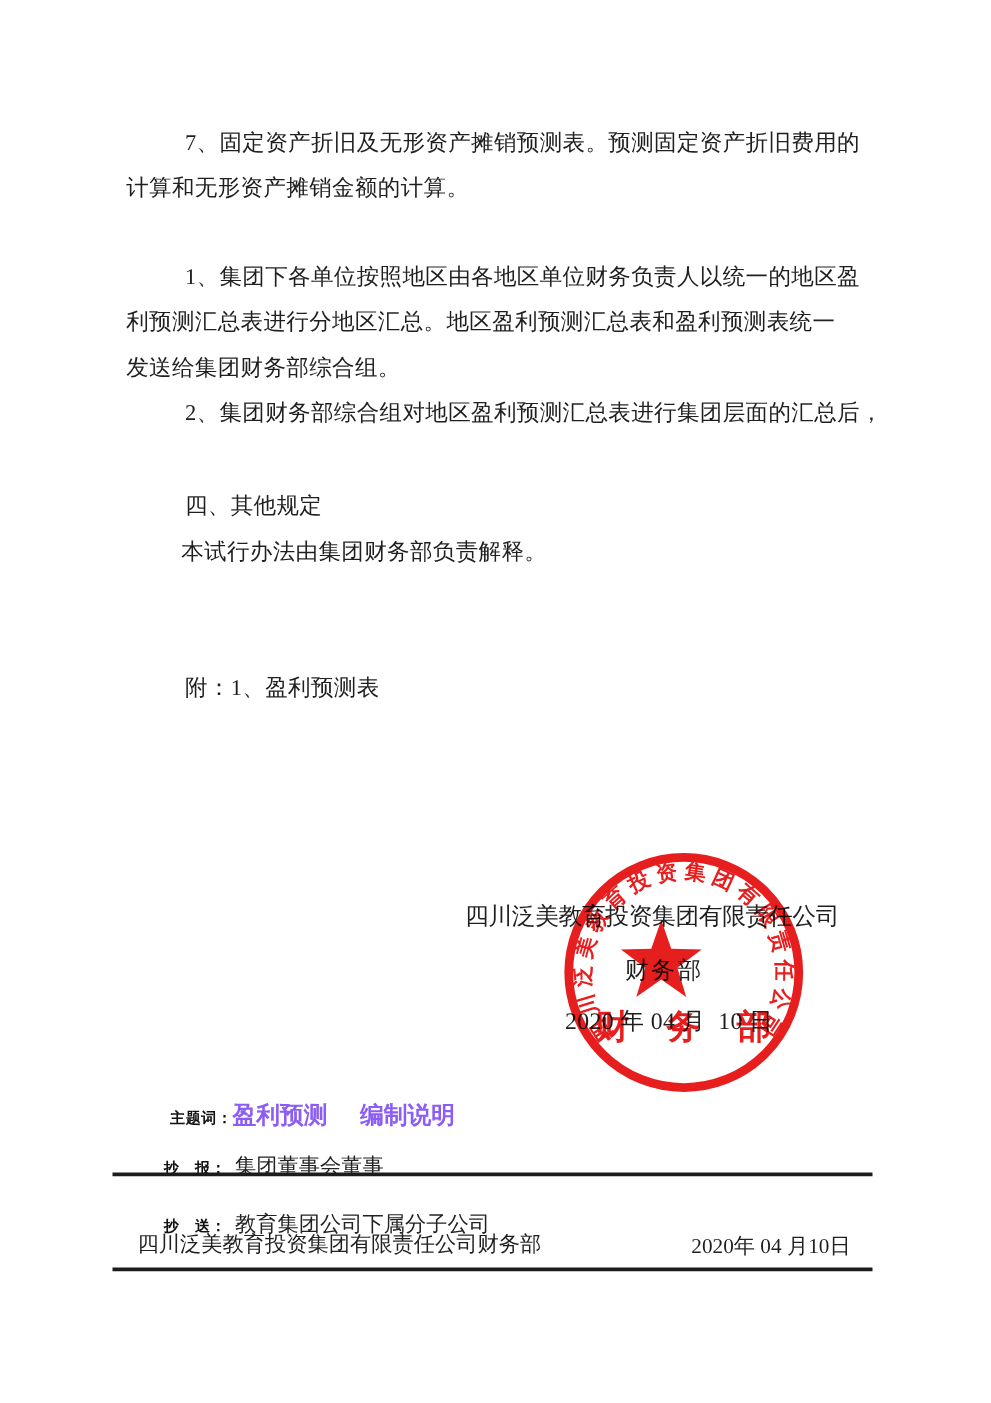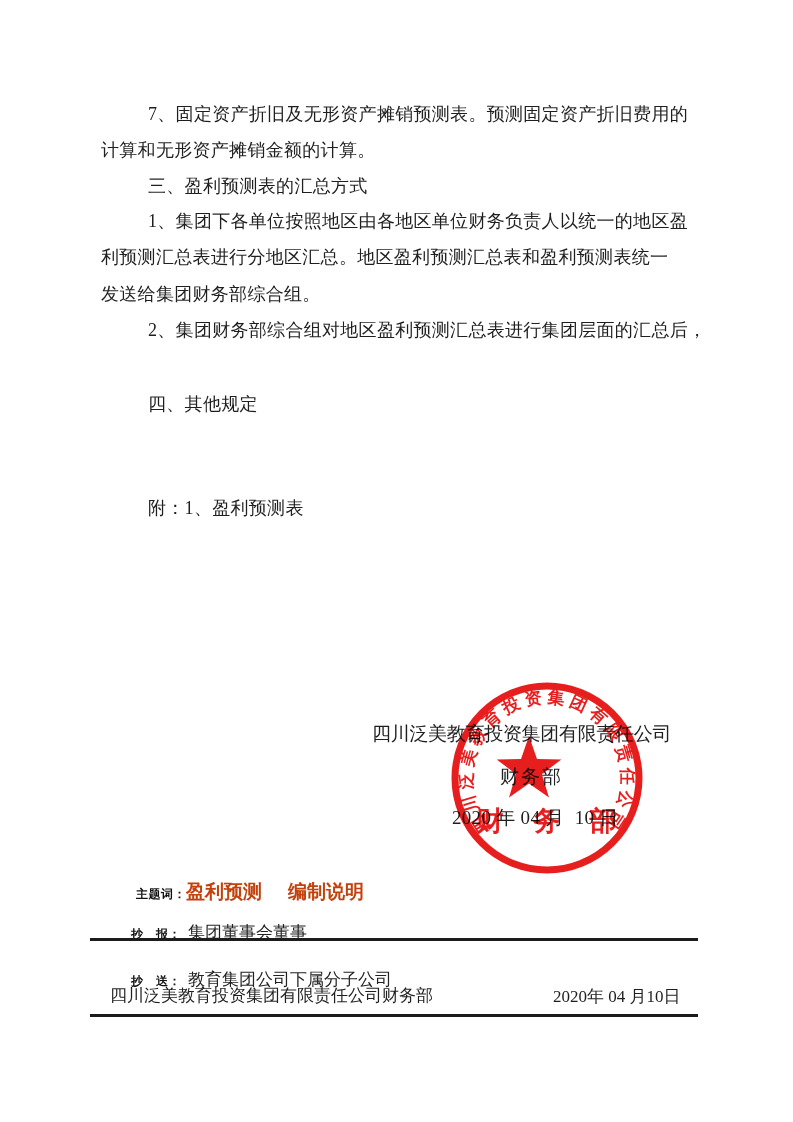--- a/index.html
+++ b/index.html
@@ -15,46 +15,46 @@
   .sig-company { letter-spacing:-0.3px; }
   .sig-dept { letter-spacing:2px; }
   .footer-row { position:absolute; white-space:pre; }
   .f-label {
     font-family:"Liberation Sans", sans-serif; font-weight:bold;
     font-size:12px; color:#111; letter-spacing:0.5px;
   }
   .f-value { font-size:17px; color:#222; margin-left:7px; }
   .f-subject-term {
     font-family:"Liberation Sans", sans-serif; font-weight:bold;
-    font-size:19px; color:#c2410c;
+    font-size:19px; color:#8b5cf6;
   }
   .gap26 { display:inline-block; width:26px; }
   .f-small { font-size:17px; color:#1f1f1f; }
   .rule { position:absolute; left:90px; width:608px; height:3px; background:#1c1c1c; }
   .stamp {
     position:absolute; left:440px; top:670px; width:215px; height:215px;
     mix-blend-mode:multiply; opacity:0.93;
   }
   .stamp text { font-family:"Liberation Sans", sans-serif; font-weight:bold; }
 </style>
 </head>
 <body>
 
 <div class="page">
 
   <div class="line" style="top:102px;left:148px">7、固定资产折旧及无形资产摊销预测表。预测固定资产折旧费用的</div>
   <div class="line" style="top:138px;left:101px">计算和无形资产摊销金额的计算。</div>
-  <div class="line" style="top:174px;left:148px">三、盈利预测表的汇总方式</div>
   <div class="line" style="top:209px;left:148px">1、集团下各单位按照地区由各地区单位财务负责人以统一的地区盈</div>
   <div class="line" style="top:245px;left:101px">利预测汇总表进行分地区汇总。地区盈利预测汇总表和盈利预测表统一</div>
   <div class="line" style="top:282px;left:101px">发送给集团财务部综合组。</div>
   <div class="line" style="top:318px;left:148px">2、集团财务部综合组对地区盈利预测汇总表进行集团层面的汇总后，</div>
   <div class="line" style="top:392px;left:148px">四、其他规定</div>
+  <div class="line" style="top:429px;left:145px">本试行办法由集团财务部负责解释。</div>
 
-  <div class="line" style="top:496px;left:148px">附：1、盈利预测表</div>
+  <div class="line" style="top:538px;left:148px">附：1、盈利预测表</div>
 
   <div class="line sig sig-company" style="top:722px;left:372px">四川泛美教育投资集团有限责任公司</div>
   <div class="line sig sig-dept" style="top:765px;left:500px">财务部</div>
   <div class="line sig" style="top:806px;left:452px">2020 年 04 月  10 日</div>
 
   <svg class="stamp" viewBox="0 0 215 215" aria-hidden="true">
     <circle cx="107" cy="108" r="92" fill="none" stroke="#e60c0c" stroke-width="7"></circle>
     <defs>
       <path id="ringPath" d="M 54 161 A 75 75 0 1 1 160 161" fill="none"></path>
     </defs>

